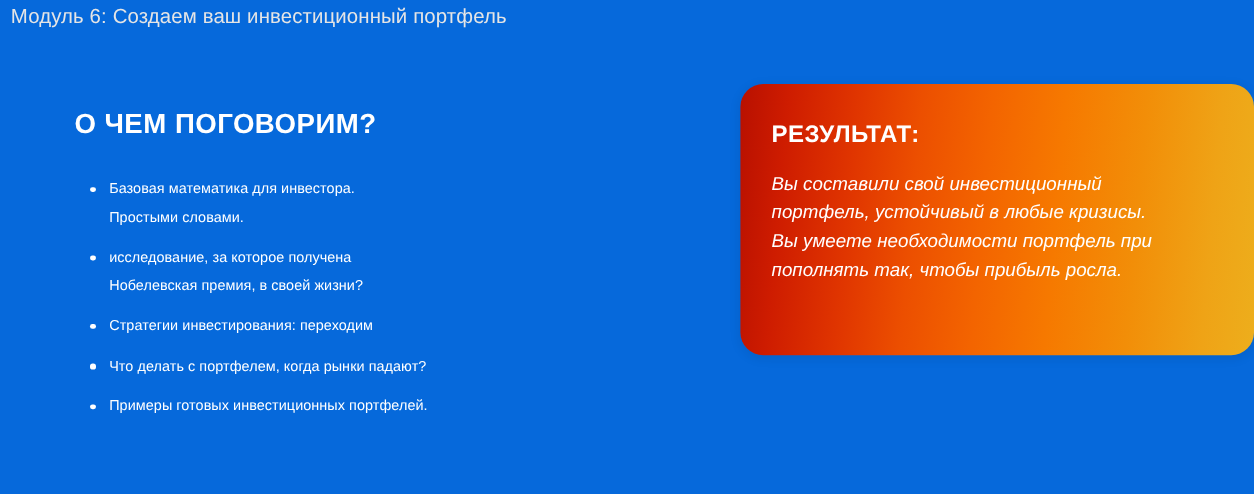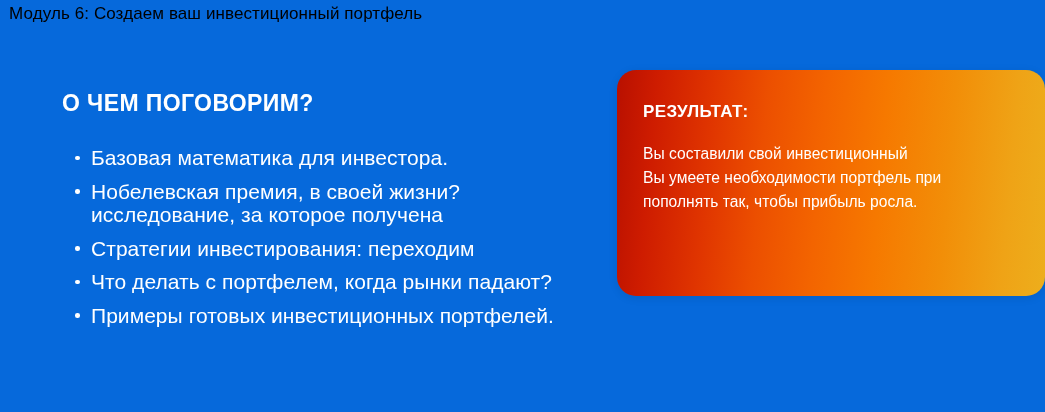--- a/index.html
+++ b/index.html
@@ -18,21 +18,21 @@
   }
 
   
   #slide-title {
     position:absolute;
     left:9px;
     top:3px;
     font-size:17px;
     line-height:22px;
     font-weight:400;
-    color:#000000;
+    color:#e5e5e5;
     letter-spacing:0.1px;
     white-space:nowrap;
   }
 
   
   #left-column {
     position:absolute;
     left:0;
     top:0;
     width:610px;
@@ -56,21 +56,21 @@
     left:62px;
     top:146px;
     width:540px;
     list-style:none;
   }
 
   #agenda-list li {
     position:relative;
     padding-left:29px;
     margin-bottom:10px;
-    font-size:21px;
+    font-size:12px;
     line-height:23.5px;
     color:#FFFFFF;
     font-weight:400;
     letter-spacing:0.05px;
   }
 
   #agenda-list li .bullet-dot {
     position:absolute;
     left:13px;
     top:9.5px;
@@ -104,38 +104,39 @@
         #EFA316 90%,
         #EDAE1C 100%);
     box-shadow:0 2px 10px rgba(0,0,0,0.09);
     overflow:hidden;
   }
 
   #result-heading {
     position:absolute;
     left:26px;
     top:30px;
-    font-size:17px;
+    font-size:20px;
     line-height:24px;
     font-weight:700;
     color:#FFFFFF;
     letter-spacing:0.4px;
     white-space:nowrap;
   }
 
   #result-body {
     position:absolute;
     left:26px;
     top:72px;
     right:12px;
     font-size:15.6px;
     line-height:24px;
     font-weight:400;
     color:#FFFFFF;
     letter-spacing:0.02px;
+    font-style:italic;
   }
 
   #result-body .result-line {
     display:block;
     white-space:nowrap;
   }
 </style>
 </head>
 <body>
 
@@ -144,25 +145,26 @@
   <div id="slide-title">Модуль 6: Создаем ваш инвестиционный портфель</div>
 
   <div id="left-column">
 
     <div id="agenda-heading">О ЧЕМ ПОГОВОРИМ?</div>
 
     <ul id="agenda-list">
         <li>
           <span class="bullet-dot"></span>
           <span class="item-line">Базовая математика для инвестора.</span>
+          <span class="item-line">Простыми словами.</span>
         </li>
         <li>
           <span class="bullet-dot"></span>
+          <span class="item-line">исследование, за которое получена</span>
           <span class="item-line">Нобелевская премия, в своей жизни?</span>
-          <span class="item-line">исследование, за которое получена</span>
         </li>
         <li>
           <span class="bullet-dot"></span>
           <span class="item-line">Стратегии инвестирования: переходим</span>
         </li>
         <li>
           <span class="bullet-dot"></span>
           <span class="item-line">Что делать с портфелем, когда рынки падают?</span>
         </li>
         <li>
@@ -172,19 +174,20 @@
       </ul>
 
   </div>
 
   <div id="result-card">
 
     <div id="result-heading">РЕЗУЛЬТАТ:</div>
 
     <div id="result-body">
         <span class="result-line">Вы составили свой инвестиционный</span>
+        <span class="result-line">портфель, устойчивый в любые кризисы.</span>
         <span class="result-line">Вы умеете необходимости портфель при</span>
         <span class="result-line">пополнять так, чтобы прибыль росла.</span>
       </div>
 
   </div>
 
 </div>
 
 </body></html>

